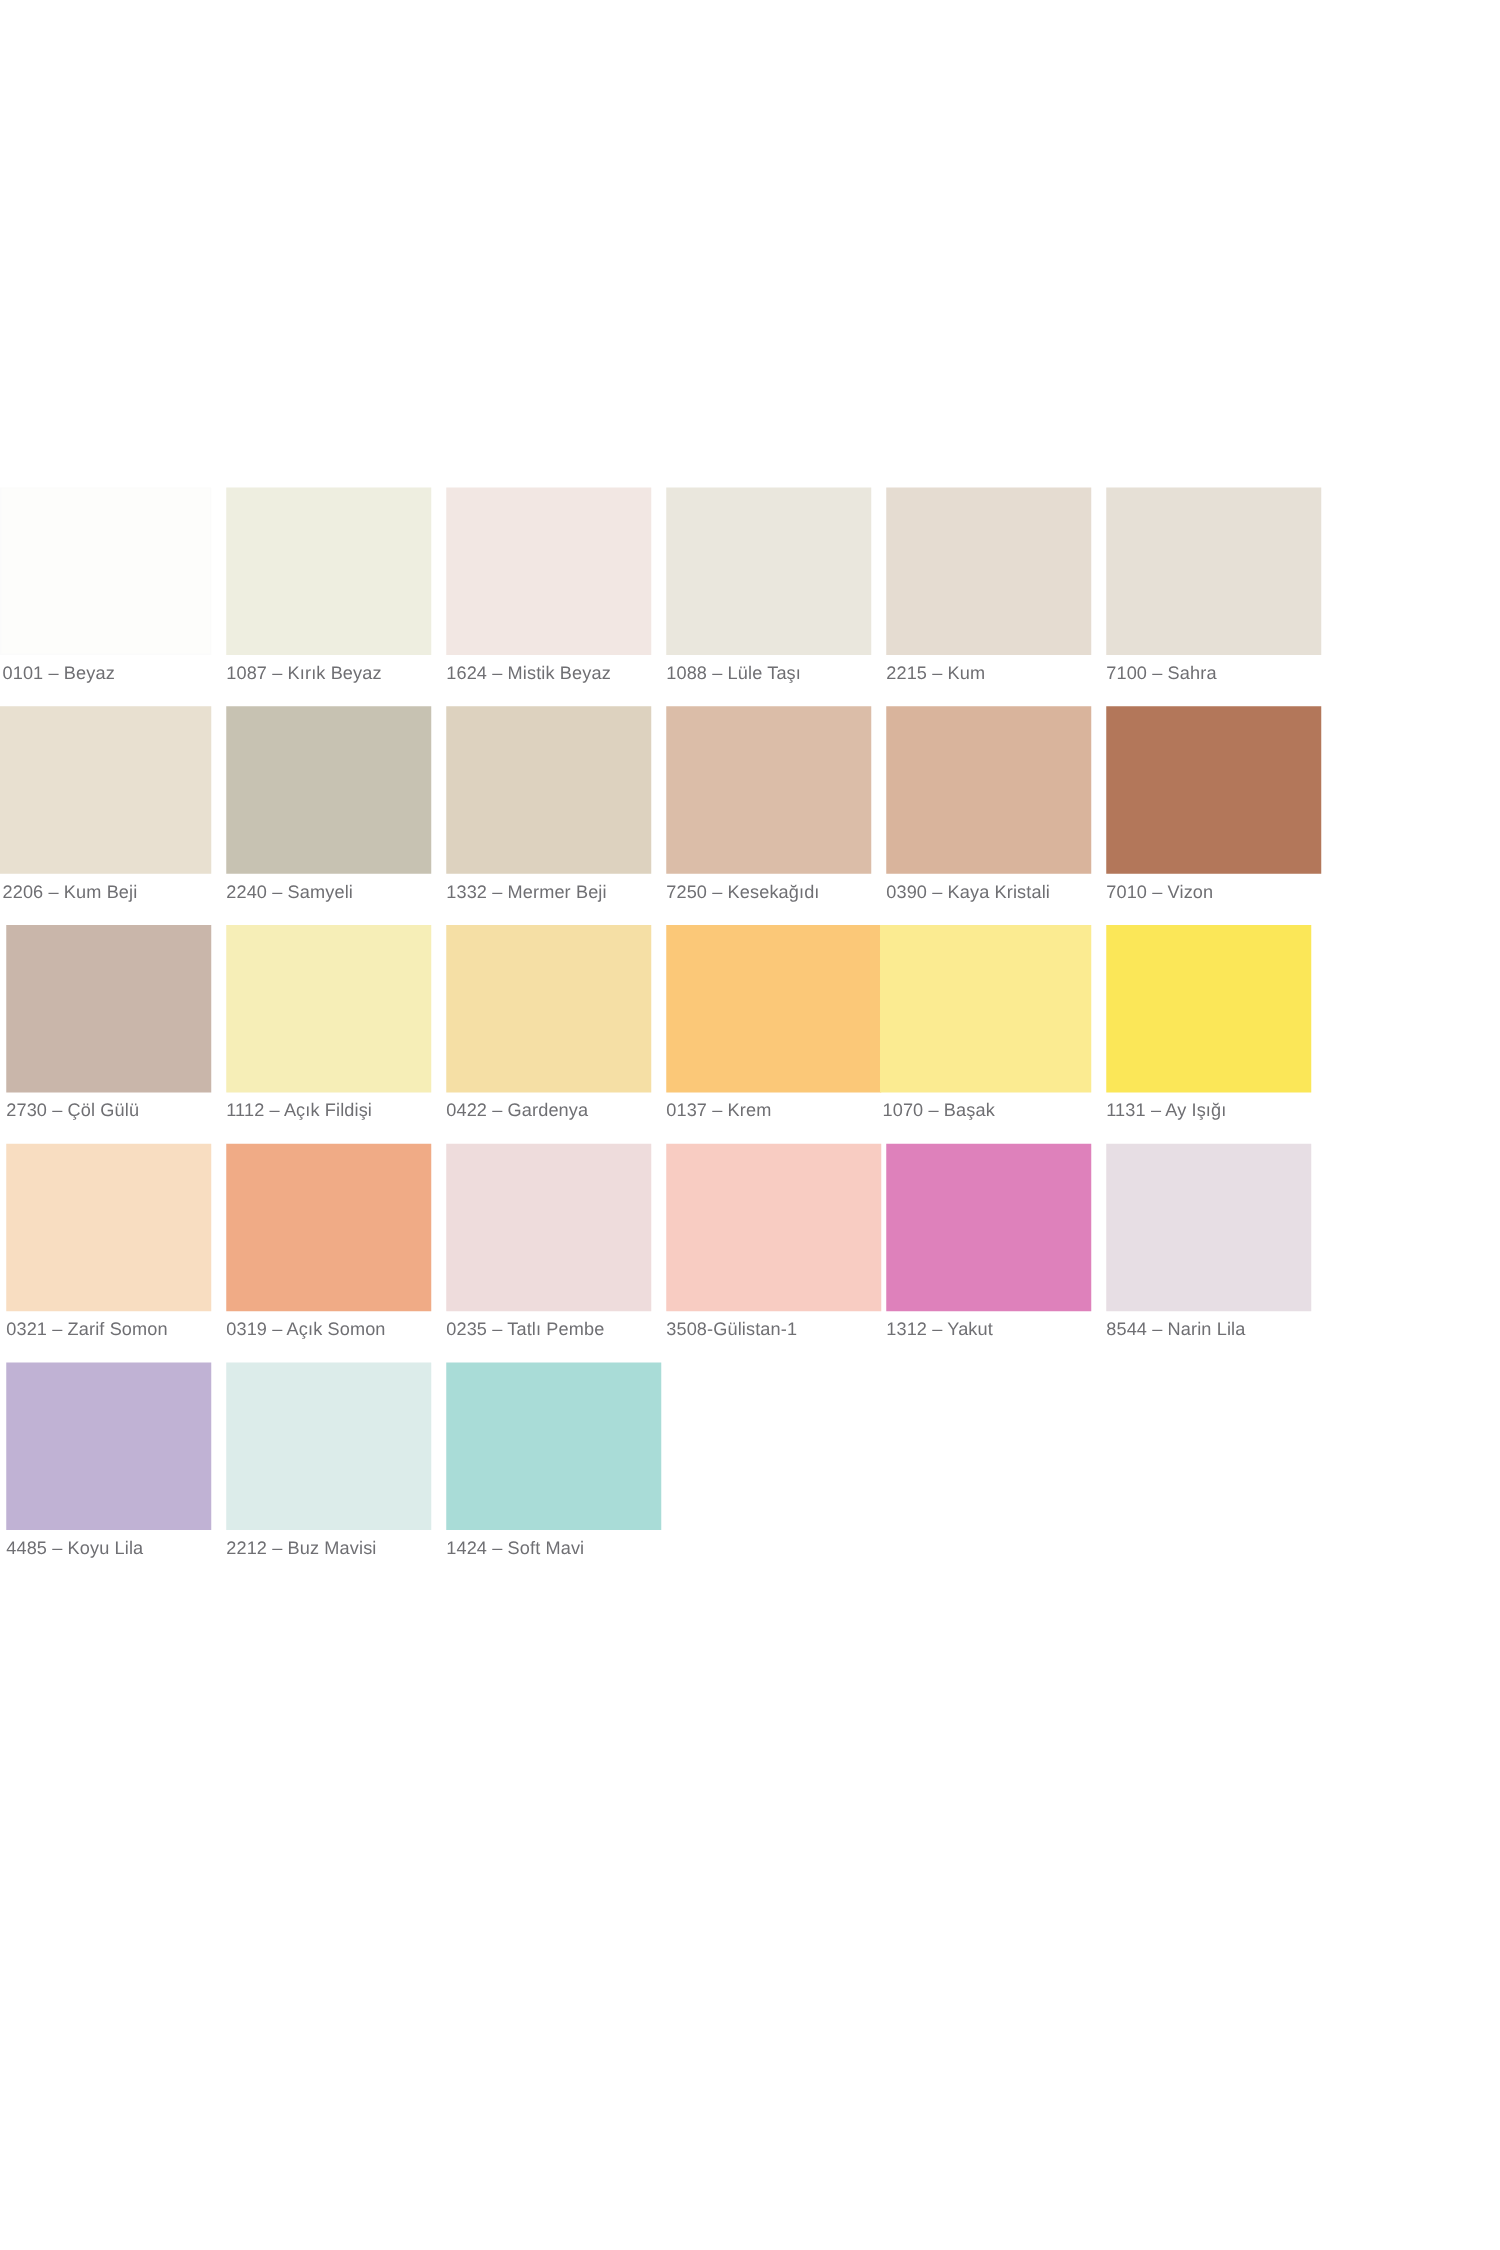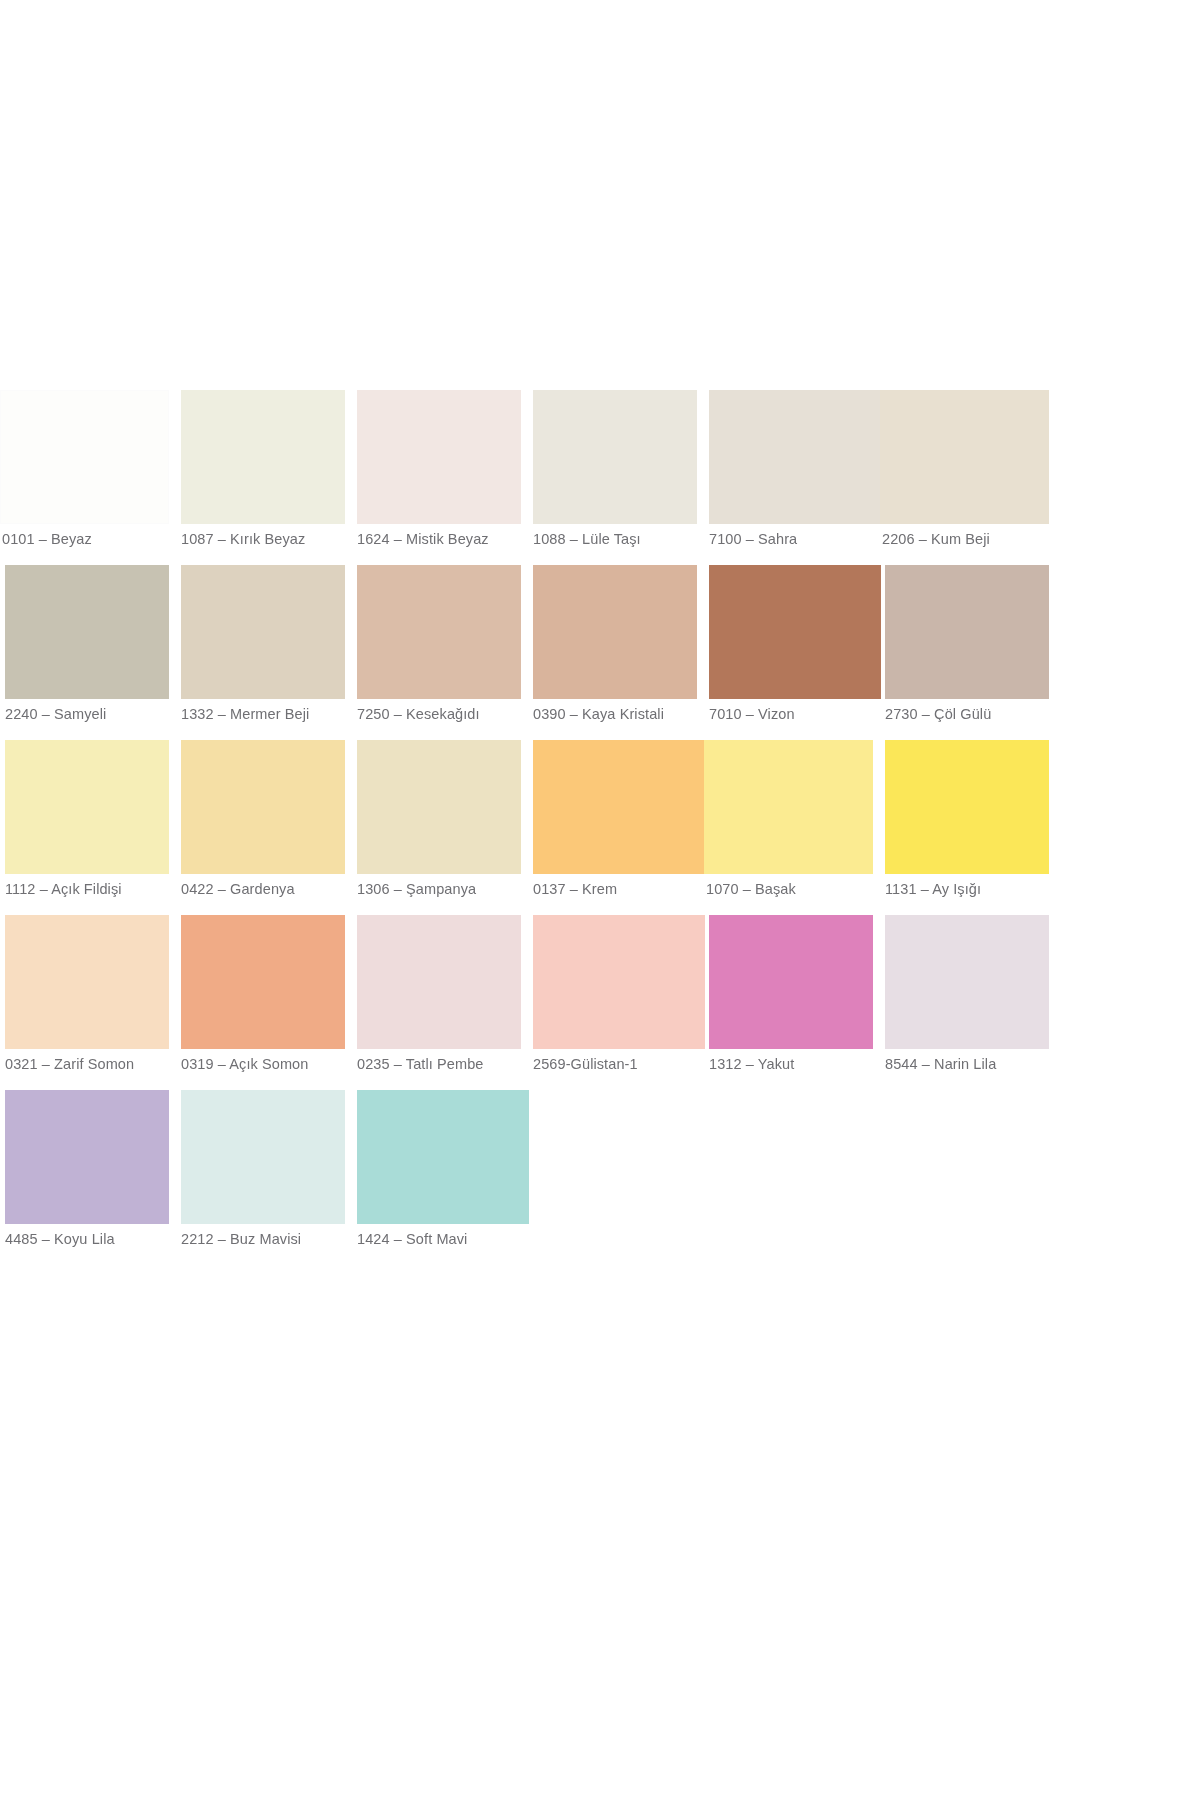--- a/index.html
+++ b/index.html
@@ -98,20 +98,24 @@
         <div class="swatch-label">1087 – Kırık Beyaz</div>
       </div>
       <div class="swatch-cell col-2">
         <div class="swatch-chip" title="1055 – Mistik Beyaz" style="background-color: rgb(242, 231, 227);"></div>
         <div class="swatch-label">1624 – Mistik Beyaz</div>
       </div>
       <div class="swatch-cell col-3">
         <div class="swatch-chip" title="1088 – Lüle Taşı" style="background-color: rgb(234, 231, 221);"></div>
         <div class="swatch-label">1088 – Lüle Taşı</div>
       </div>
+      <div class="swatch-cell col-4">
+        <div class="swatch-chip" title="2215 – Kum" style="background-color: rgb(229, 220, 209);"></div>
+        <div class="swatch-label">2215 – Kum</div>
+      </div>
       <div class="swatch-cell col-5">
         <div class="swatch-chip" title="7100 – Sahra" style="background-color: rgb(230, 224, 214);"></div>
         <div class="swatch-label">7100 – Sahra</div>
       </div>
       <div class="swatch-cell col-0">
         <div class="swatch-chip" title="2206 – Kum Beji" style="background-color: rgb(232, 224, 208);"></div>
         <div class="swatch-label">2206 – Kum Beji</div>
       </div>
       <div class="swatch-cell col-1">
         <div class="swatch-chip" title="2240 – Samyeli" style="background-color: rgb(199, 194, 178);"></div>
@@ -138,24 +142,20 @@
         <div class="swatch-label">2730 – Çöl Gülü</div>
       </div>
       <div class="swatch-cell col-2">
         <div class="swatch-chip" title="1112 – Açık Fildişi" style="background-color: rgb(246, 238, 183);"></div>
         <div class="swatch-label">1112 – Açık Fildişi</div>
       </div>
       <div class="swatch-cell col-3">
         <div class="swatch-chip" title="0422 – Gardenya" style="background-color: rgb(245, 223, 165);"></div>
         <div class="swatch-label">0422 – Gardenya</div>
       </div>
-      <div class="swatch-cell col-4">
-        <div class="swatch-chip" title="1306 – Şampanya" style="background-color: rgb(236, 226, 194);"></div>
-        <div class="swatch-label">1306 – Şampanya</div>
-      </div>
       <div class="swatch-cell col-5">
         <div class="swatch-chip" title="0123 – Krem" style="background-color: rgb(251, 200, 120);"></div>
         <div class="swatch-label">0137 – Krem</div>
       </div>
       <div class="swatch-cell col-0">
         <div class="swatch-chip" title="1070 – Başak" style="background-color: rgb(251, 235, 145);"></div>
         <div class="swatch-label">1070 – Başak</div>
       </div>
       <div class="swatch-cell col-1">
         <div class="swatch-chip" title="1131 – Ay Işığı" style="background-color: rgb(251, 231, 88);"></div>
@@ -168,21 +168,21 @@
       <div class="swatch-cell col-3">
         <div class="swatch-chip" title="0319 – Açık Somon" style="background-color: rgb(240, 171, 134);"></div>
         <div class="swatch-label">0319 – Açık Somon</div>
       </div>
       <div class="swatch-cell col-4">
         <div class="swatch-chip" title="0235 – Tatlı Pembe" style="background-color: rgb(238, 220, 220);"></div>
         <div class="swatch-label">0235 – Tatlı Pembe</div>
       </div>
       <div class="swatch-cell col-5">
         <div class="swatch-chip" title="3028-Gülistan-1" style="background-color: rgb(248, 204, 194);"></div>
-        <div class="swatch-label">2569-Gülistan-1</div>
+        <div class="swatch-label">3508-Gülistan-1</div>
       </div>
       <div class="swatch-cell col-1">
         <div class="swatch-chip" title="1312 – Yakut" style="background-color: rgb(222, 129, 187);"></div>
         <div class="swatch-label">1312 – Yakut</div>
       </div>
       <div class="swatch-cell col-2">
         <div class="swatch-chip" title="8544 – Narin Lila" style="background-color: rgb(231, 222, 228);"></div>
         <div class="swatch-label">8544 – Narin Lila</div>
       </div>
       <div class="swatch-cell col-3">

